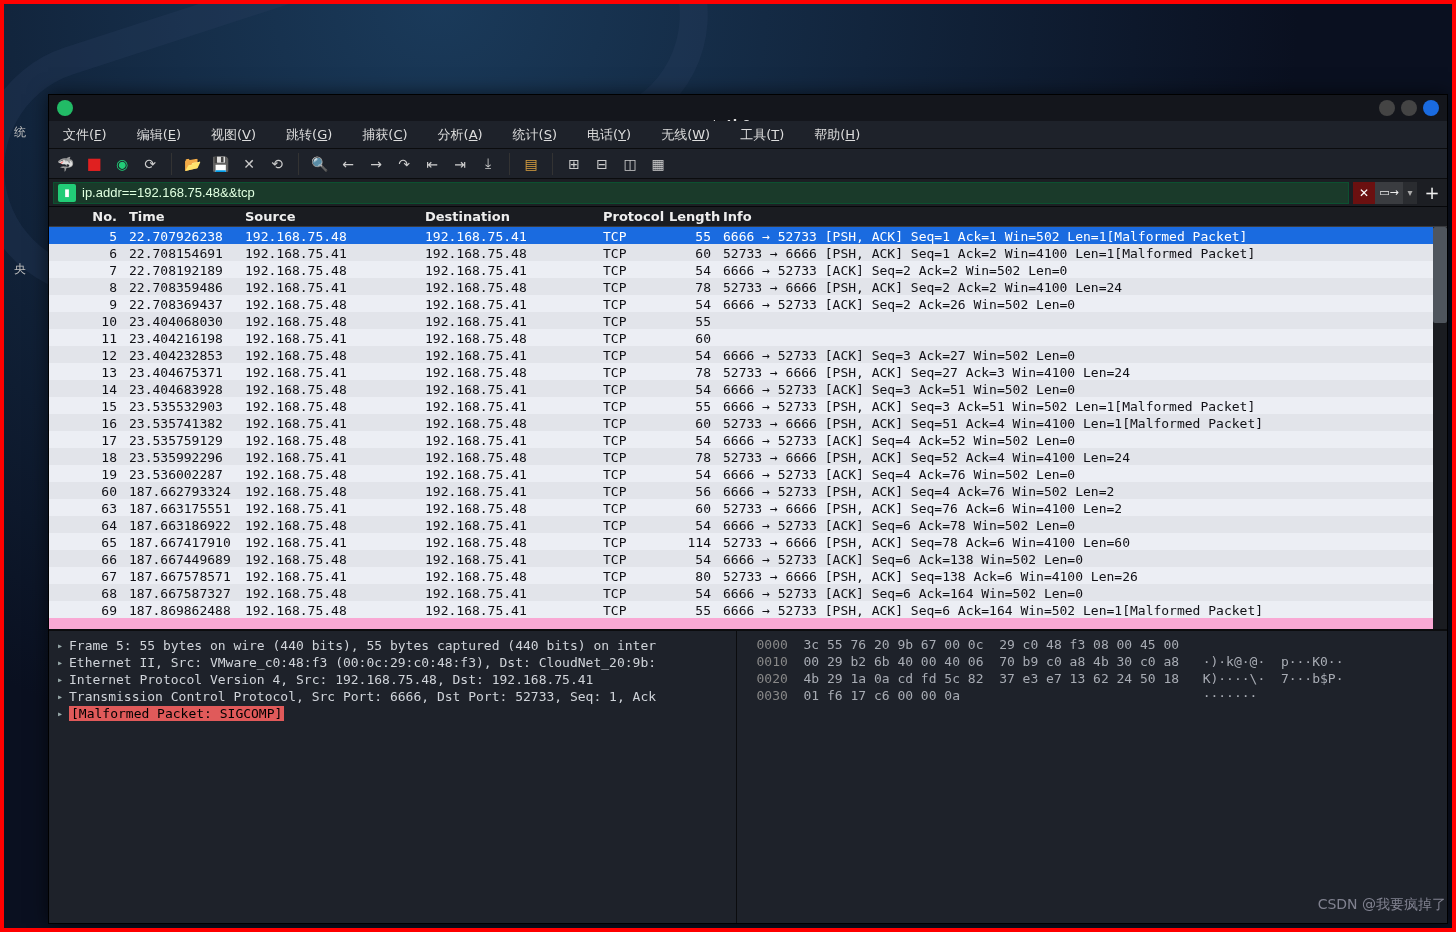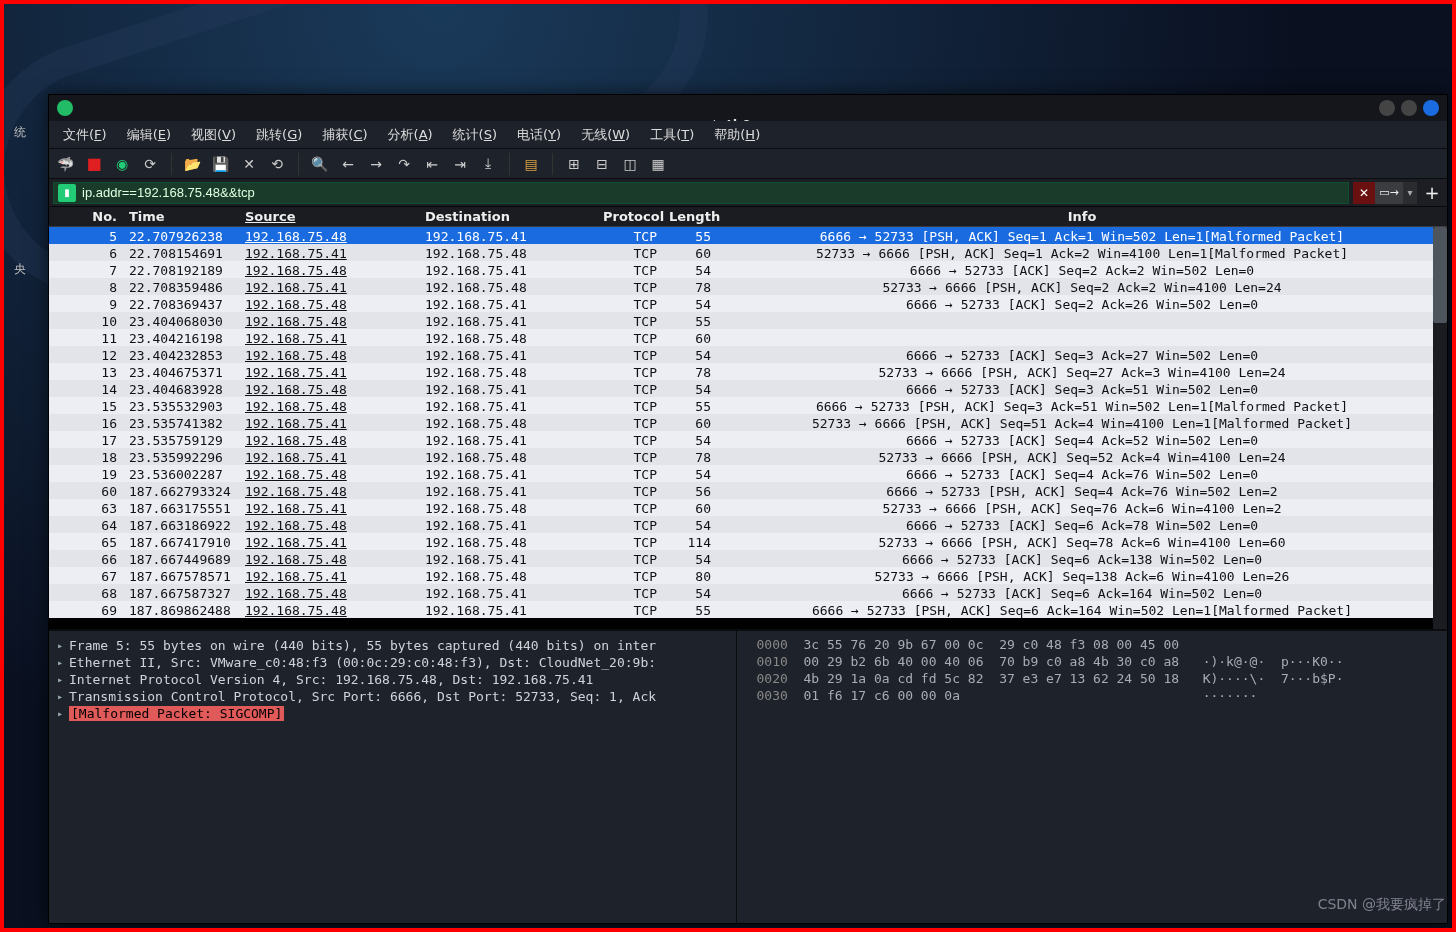--- a/index.html
+++ b/index.html
@@ -55,21 +55,21 @@
 .winbtn { width: 16px; height: 16px; border-radius: 50%; }
 .winbtn.min { background: #444; }
 .winbtn.max { background: #444; }
 .winbtn.cl { background: #1a6be0; }
 .menubar {
   height: 28px;
   background: #1e222a;
   display: flex;
   align-items: center;
   padding: 0 6px;
-  gap: 4px;
+  gap: 14px;
   border-bottom: 1px solid #0b0c0e;
 }
 .menu-item { padding: 4px 8px; color: #ddd; font-size: 13px; }
 .menu-item u { text-decoration: underline; }
 .toolbar {
   height: 30px;
   background: #1e222a;
   display: flex;
   align-items: center;
   padding: 0 6px;
@@ -98,42 +98,42 @@
 }
 .filter-ic { width:18px;height:18px;margin:0 4px; background:#2c7; border-radius:2px; display:flex;align-items:center;justify-content:center;color:#fff;font-size:10px;}
 .filter-inp { flex:1; background:transparent;border:none;color:#e0ffe0;font-size:13px;outline:none;padding-left:2px;}
 .filter-after { display:flex; align-items:center; gap:0px;}
 .filter-x { width:22px;height:22px;background:#6b1010;color:#fff;display:flex;align-items:center;justify-content:center;font-size:12px;}
 .filter-arr { width:28px;height:22px;background:#3a3c40;display:flex;align-items:center;justify-content:center;color:#eee;font-size:11px;}
 .filter-dd { width:14px;height:22px;background:#2a2c30;display:flex;align-items:center;justify-content:center;color:#aaa;font-size:10px;}
 .filter-plus { width:22px;height:22px;display:flex;align-items:center;justify-content:center;color:#eee;font-size:18px;}
 .packet-list {
   flex: 0 0 424px;
-  background: #000000;
+  background: #f9a8d4;
   overflow: hidden;
   border-bottom: 2px solid #0b0c0e;
   position: relative;
 }
 .pl-header {
   display:flex;
   background:#1a1c21;
   height:20px;
   border-bottom:1px solid #3a3c40;
   color:#eee;
   font-size:13px;
   font-weight:bold;
 }
 .pl-header div, .pl-row div { padding: 2px 6px; }
 .c-no { width: 74px; text-align:right;}
 .c-time { width: 116px; }
-.c-src { width: 180px; text-decoration: underline; }
+.c-src { width: 180px; }
 .c-dst { width: 178px; }
-.c-proto { width: 66px; text-align: right; }
+.c-proto { width: 66px; }
 .c-len { width: 54px; text-align:right;}
-.c-info { flex: 1; white-space:pre; overflow:hidden;text-align:center;}
+.c-info { flex: 1; white-space:pre; overflow:hidden;}
 .pl-body { height: calc(100% - 20px); overflow:hidden; font-family: "DejaVu Sans Mono", monospace; font-size: 13px;}
 .pl-row { display:flex; height:17px; color:#101015; }
 .pl-row.selected { background:#1a6be0 !important; color:#fff; }
 .pl-row.odd { background:#e2e4ea; }
 .pl-row.even { background:#eceef4; }
 .pl-scroll { position:absolute; right:0; top:20px; bottom:0; width:14px; background:#1a1c21; }
 .pl-thumb { width:14px; height:96px; background:#4f555d; margin-top:0; border-radius:2px;}
 .bottom-panes { flex:1; display:flex; background:#1e222a; }
 .tree-pane { flex:1; padding:6px 8px; font-family:"DejaVu Sans Mono",monospace; font-size:13px; color:#d0d4da; overflow:hidden; }
 .tree-row { white-space:pre; height:17px; display:flex; align-items:center;}

